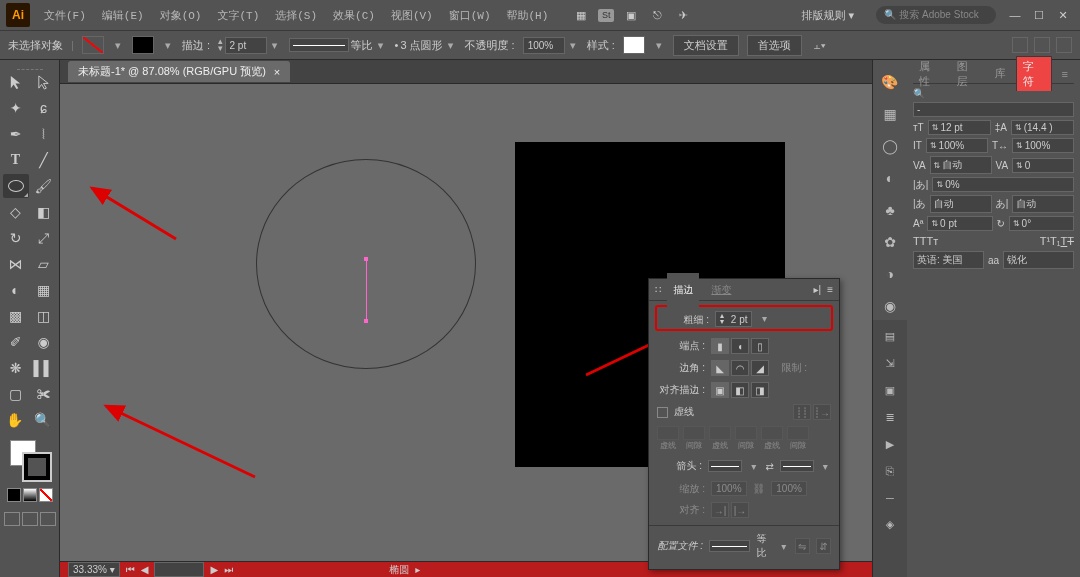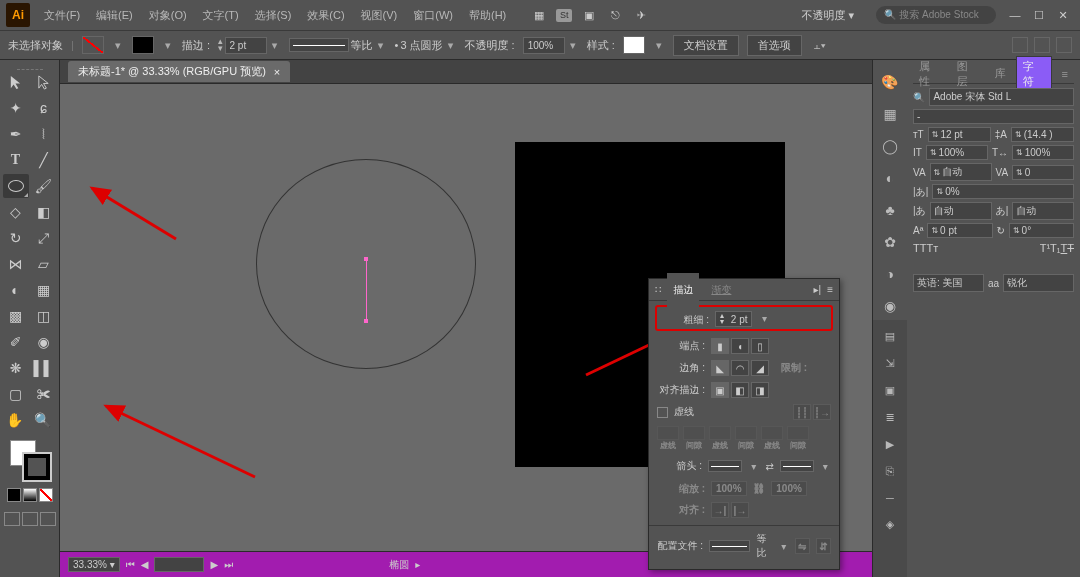--- a/index.html
+++ b/index.html
@@ -1,21 +1,21 @@
 <!DOCTYPE html>
 <html><head>
 <meta charset="utf-8">
 <style>
   * { margin: 0; padding: 0; box-sizing: border-box; font-family: "Microsoft YaHei", sans-serif; user-select: none; }
   body { width: 1080px; height: 577px; background: #323232; color: #b8b8b8; font-size: 11px; overflow: hidden; position: relative; }
 
   .titlebar { height: 30px; background: #535353; display: flex; align-items: center; padding: 0 6px; gap: 8px; position: relative; }
   .ai-logo { width: 24px; height: 24px; background: #2a1500; color: #ff9a00; display: flex; align-items: center; justify-content: center; font-weight: bold; font-size: 12px; border-radius: 2px; }
   .menu-items { display: flex; gap: 4px; }
-  .menu-item { padding: 3px 6px; cursor: pointer; }
+  .menu-item { padding: 3px 6px; cursor: pointer; font-family: Liberation Mono, monospace; }
   .title-icons { display: flex; gap: 8px; align-items: center; margin-left: 10px; }
   .title-icons span { width: 18px; height: 18px; display: inline-flex; align-items: center; justify-content: center; color: #ccc; }
   .title-right { position: absolute; right: 6px; top: 0; height: 30px; display: flex; align-items: center; gap: 8px; }
   .workspace-select { background: #535353; border: none; color: #ccc; font-size: 11px; padding: 2px 14px 2px 4px; }
   .search-box { background: #434343; border-radius: 10px; padding: 2px 8px; color: #888; font-size: 10px; width: 120px; }
   .win-controls { display: flex; gap: 2px; }
   .win-controls span { width: 22px; height: 18px; display: inline-flex; align-items: center; justify-content: center; color: #ccc; cursor: pointer; }
 
   .optionsbar { height: 30px; background: #535353; border-top: 1px solid #3a3a3a; display: flex; align-items: center; padding: 0 8px; gap: 8px; border-bottom: 1px solid #2a2a2a; }
   .opt-text { font-size: 11px; color: #ccc; }
@@ -56,34 +56,34 @@
 
   .doc-area { flex: 1; display: flex; flex-direction: column; background: #262626; }
   .doc-tabs { height: 24px; background: #434343; display: flex; align-items: center; padding-left: 8px; border-bottom: 1px solid #2a2a2a; }
   .doc-tab { background: #6a6a6a; padding: 3px 10px; font-size: 11px; color: #eee; border-top-left-radius: 3px; border-top-right-radius: 3px; display: flex; align-items: center; gap: 8px; }
   .doc-tab .close { cursor: pointer; }
   .canvas-wrap { flex: 1; position: relative; background: #6a6a6a; overflow: hidden; }
   .artboard { position: absolute; left: 455px; top: 58px; width: 270px; height: 325px; background: #000; }
   .circle { position: absolute; left: 196px; top: 75px; width: 220px; height: 210px; border: 1px solid #333; border-radius: 50%; }
   .circle-anchor { position:absolute; width:4px; height:4px; background:#ff66cc; }
   .circle-line { position:absolute; width:1px; background:#ff66cc; }
-  .statusbar { height: 26px; background: #a21caf; display: flex; align-items: center; padding: 0 8px; font-size: 10px; color: #ccc; gap: 6px; border-top: 1px solid #2a2a2a; }
+  .statusbar { height: 16px; background: #b91c1c; display: flex; align-items: center; padding: 0 8px; font-size: 10px; color: #ccc; gap: 6px; border-top: 1px solid #2a2a2a; }
   .status-sel { background:#434343; border:1px solid #666; padding:1px 4px; }
 
   .annotation-arrow { position: absolute; pointer-events: none; }
 
   .right-dock { width: 208px; background: #383838; border-left: 1px solid #2a2a2a; display:flex; }
   .right-strip { width: 34px; background: #535353; display: flex; flex-direction: column; align-items: center; gap: 12px; padding-top: 12px; }
   .right-strip span { width: 20px; height: 20px; display: inline-flex; align-items: center; justify-content: center; color: #bbb; font-size: 14px; }
   .right-strip-btm { width:34px; background:#4a4a4a; display:flex; flex-direction:column; align-items:center; padding-top:10px; gap:14px;}
 
   .char-panel { flex:1; background: #535353; padding: 4px 6px; font-size: 10px; color: #ccc; }
   .panel-tabs { display: flex; gap: 4px; margin-bottom: 4px; font-size: 11px; height:20px; align-items:center; border-bottom:1px solid #3a3a3a; }
   .panel-tabs span { padding: 2px 6px; color:#999; }
-  .panel-tabs span.active { color: #eee; background:#8b5cf6; border:1px solid #3a3a3a; border-bottom:none; }
+  .panel-tabs span.active { color: #eee; background:#ef4444; border:1px solid #3a3a3a; border-bottom:none; }
   .panel-row { display: flex; align-items: center; gap: 4px; margin: 3px 0; }
   .panel-field { background: #434343; border: 1px solid #666; padding: 1px 3px; font-size: 10px; color:#ccc; flex:1; display:flex; align-items:center; gap:2px; }
   .type-btns { display:flex; gap:0; margin-top:4px; }
   .type-btns span { font-size:11px; }
 
   .stroke-panel-float { position: absolute; left: 648px; top: 278px; width: 192px; background: #535353; border: 1px solid #2a2a2a; font-size: 10px; color: #ccc; padding-bottom: 6px; z-index: 10; box-shadow: 2px 2px 6px rgba(0,0,0,.4); }
   .sp-header { display: flex; align-items: center; height: 22px; padding: 0 6px; border-bottom: 1px solid #3a3a3a; gap:6px; }
   .sp-header .tab { padding: 10px 6px; }
   .sp-header .tab.active { background:#535353; color:#eee; }
   .sp-header .tab.inactive { color:#888;text-decoration:underline; }
@@ -93,21 +93,21 @@
   .sp-field { background: #434343; border: 1px solid #666; padding: 1px 4px; display: flex; align-items: center; gap: 2px; }
   .sp-btn-group { display: flex; gap: 2px; }
   .sp-btn { width: 18px; height: 16px; background: #434343; border: 1px solid #666; display:inline-flex; align-items:center; justify-content:center; }
   .sp-btn.active { background:#666; }
   .sp-dashed-row { display:flex; gap:4px; padding: 3px 8px; align-items:center; }
   .sp-dash-field { width:22px; height:14px; background:#434343; border:1px solid #666; font-size:9px; text-align:center; opacity:.5; }
   .sp-arrow-preview { width: 36px; height: 12px; background:#434343; border:1px solid #666; display:inline-flex; align-items:center; }
   .sp-arrow-preview .line { flex:1; height:1px; background:#fff; margin:0 2px; }
   .redbox { border: 2px solid #d00; border-radius: 3px; padding: 2px 4px; }
   .checkbox { width:11px; height:11px; border:1px solid #888; display:inline-block; }
-  .disabled { opacity: .45; font-weight: bold; }
+  .disabled { opacity: .45; }
 </style>
 </head>
 <body>
 
 <div class="titlebar">
   <div class="ai-logo">Ai</div>
   <div class="menu-items">
     <span class="menu-item">文件(F)</span>
     <span class="menu-item">编辑(E)</span>
     <span class="menu-item">对象(O)</span>
@@ -119,21 +119,21 @@
     <span class="menu-item">帮助(H)</span>
   </div>
   <div class="title-icons">
     <span>▦</span>
     <span style="background:#999;color:#333;font-size:9px;width:16px;height:13px;border-radius:2px;">St</span>
     <span>▣</span>
     <span>⎋</span>
     <span>✈</span>
   </div>
   <div class="title-right">
-    <span class="workspace-select"><span>不透明度</span> ▾</span>
+    <span class="workspace-select"><span>排版规则</span> ▾</span>
     <span class="search-box">🔍 <span>搜索 Adobe Stock</span></span>
     <div class="win-controls">
       <span>—</span>
       <span>☐</span>
       <span>✕</span>
     </div>
   </div>
 </div>
 
 <div class="optionsbar">
@@ -235,21 +235,21 @@
     <div class="draw-modes">
       <span></span>
       <span></span>
       <span></span>
     </div>
   </div>
 
   <div class="doc-area">
     <div class="doc-tabs">
       <div class="doc-tab">
-        <span>未标题-1* @ 33.33% (RGB/GPU 预览)</span>
+        <span>未标题-1* @ 87.08% (RGB/GPU 预览)</span>
         <span class="close">×</span>
       </div>
     </div>
     <div class="canvas-wrap">
       <div class="artboard"></div>
       <div class="circle"></div>
       <div class="circle-line" style="left:306px; top:175px; height:62px;"></div>
       <div class="circle-anchor" style="left:304px; top:173px;"></div>
       <div class="circle-anchor" style="left:304px; top:235px;"></div>
 
@@ -306,21 +306,20 @@
     <div class="char-panel">
       <div class="panel-tabs">
         <span>属性</span>
         <span>图层</span>
         <span>库</span>
         <span class="active">字符</span>
         <span style="margin-left:auto">≡</span>
       </div>
       <div class="panel-row">
           <span>🔍</span>
-          <div class="panel-field">Adobe 宋体 Std L</div>
         </div>
       <div class="panel-row">
           <div class="panel-field">-</div>
         </div>
       <div class="panel-row">
         <span>тT</span>
           <div class="panel-field" style="width:50px;">
             <span style="font-size:8px;">⇅</span>
             <span>12 pt</span>
           </div>
@@ -380,21 +379,21 @@
           </div>
       </div>
       <div class="type-btns">
         <span>TT</span>
         <span>Tт</span>
         <span style="margin-left:auto">T¹</span>
         <span>T₁</span>
         <span><u>T</u></span>
         <span style="text-decoration:line-through;">T</span>
       </div>
-      <div class="panel-row" style="margin-top:20px;">
+      <div class="panel-row" style="margin-top:4px;">
         <div class="panel-field">英语: 美国</div>
         <span>aа</span>
         <div class="panel-field" style="width:44px;">锐化</div>
       </div>
     </div>
   </div>
 </div>
 
 <div class="stroke-panel-float">
   <div class="sp-header">
@@ -487,21 +486,21 @@
     <span class="sp-field">100%</span>
   </div>
   <div class="sp-row disabled">
     <span class="sp-label">对齐 :</span>
     <div class="sp-btn-group">
         <span class="sp-btn">→|</span>
         <span class="sp-btn">|→</span>
       </div>
   </div>
   <div class="sp-row" style="border-top:1px solid #3a3a3a;margin-top:4px;padding-top:6px;">
-    <span class="sp-label" style="width:56px;">配置文件 :</span>
+    <span class="sp-label" style="width:56px;font-style:italic;">配置文件 :</span>
     <span class="sp-arrow-preview" style="width:50px;">
         <span class="line"></span>
       </span>
     <span>等比</span>
     <span class="drop-arrow">▾</span>
     <span class="sp-btn disabled">⇋</span>
     <span class="sp-btn disabled">⇵</span>
   </div>
 </div>
 

